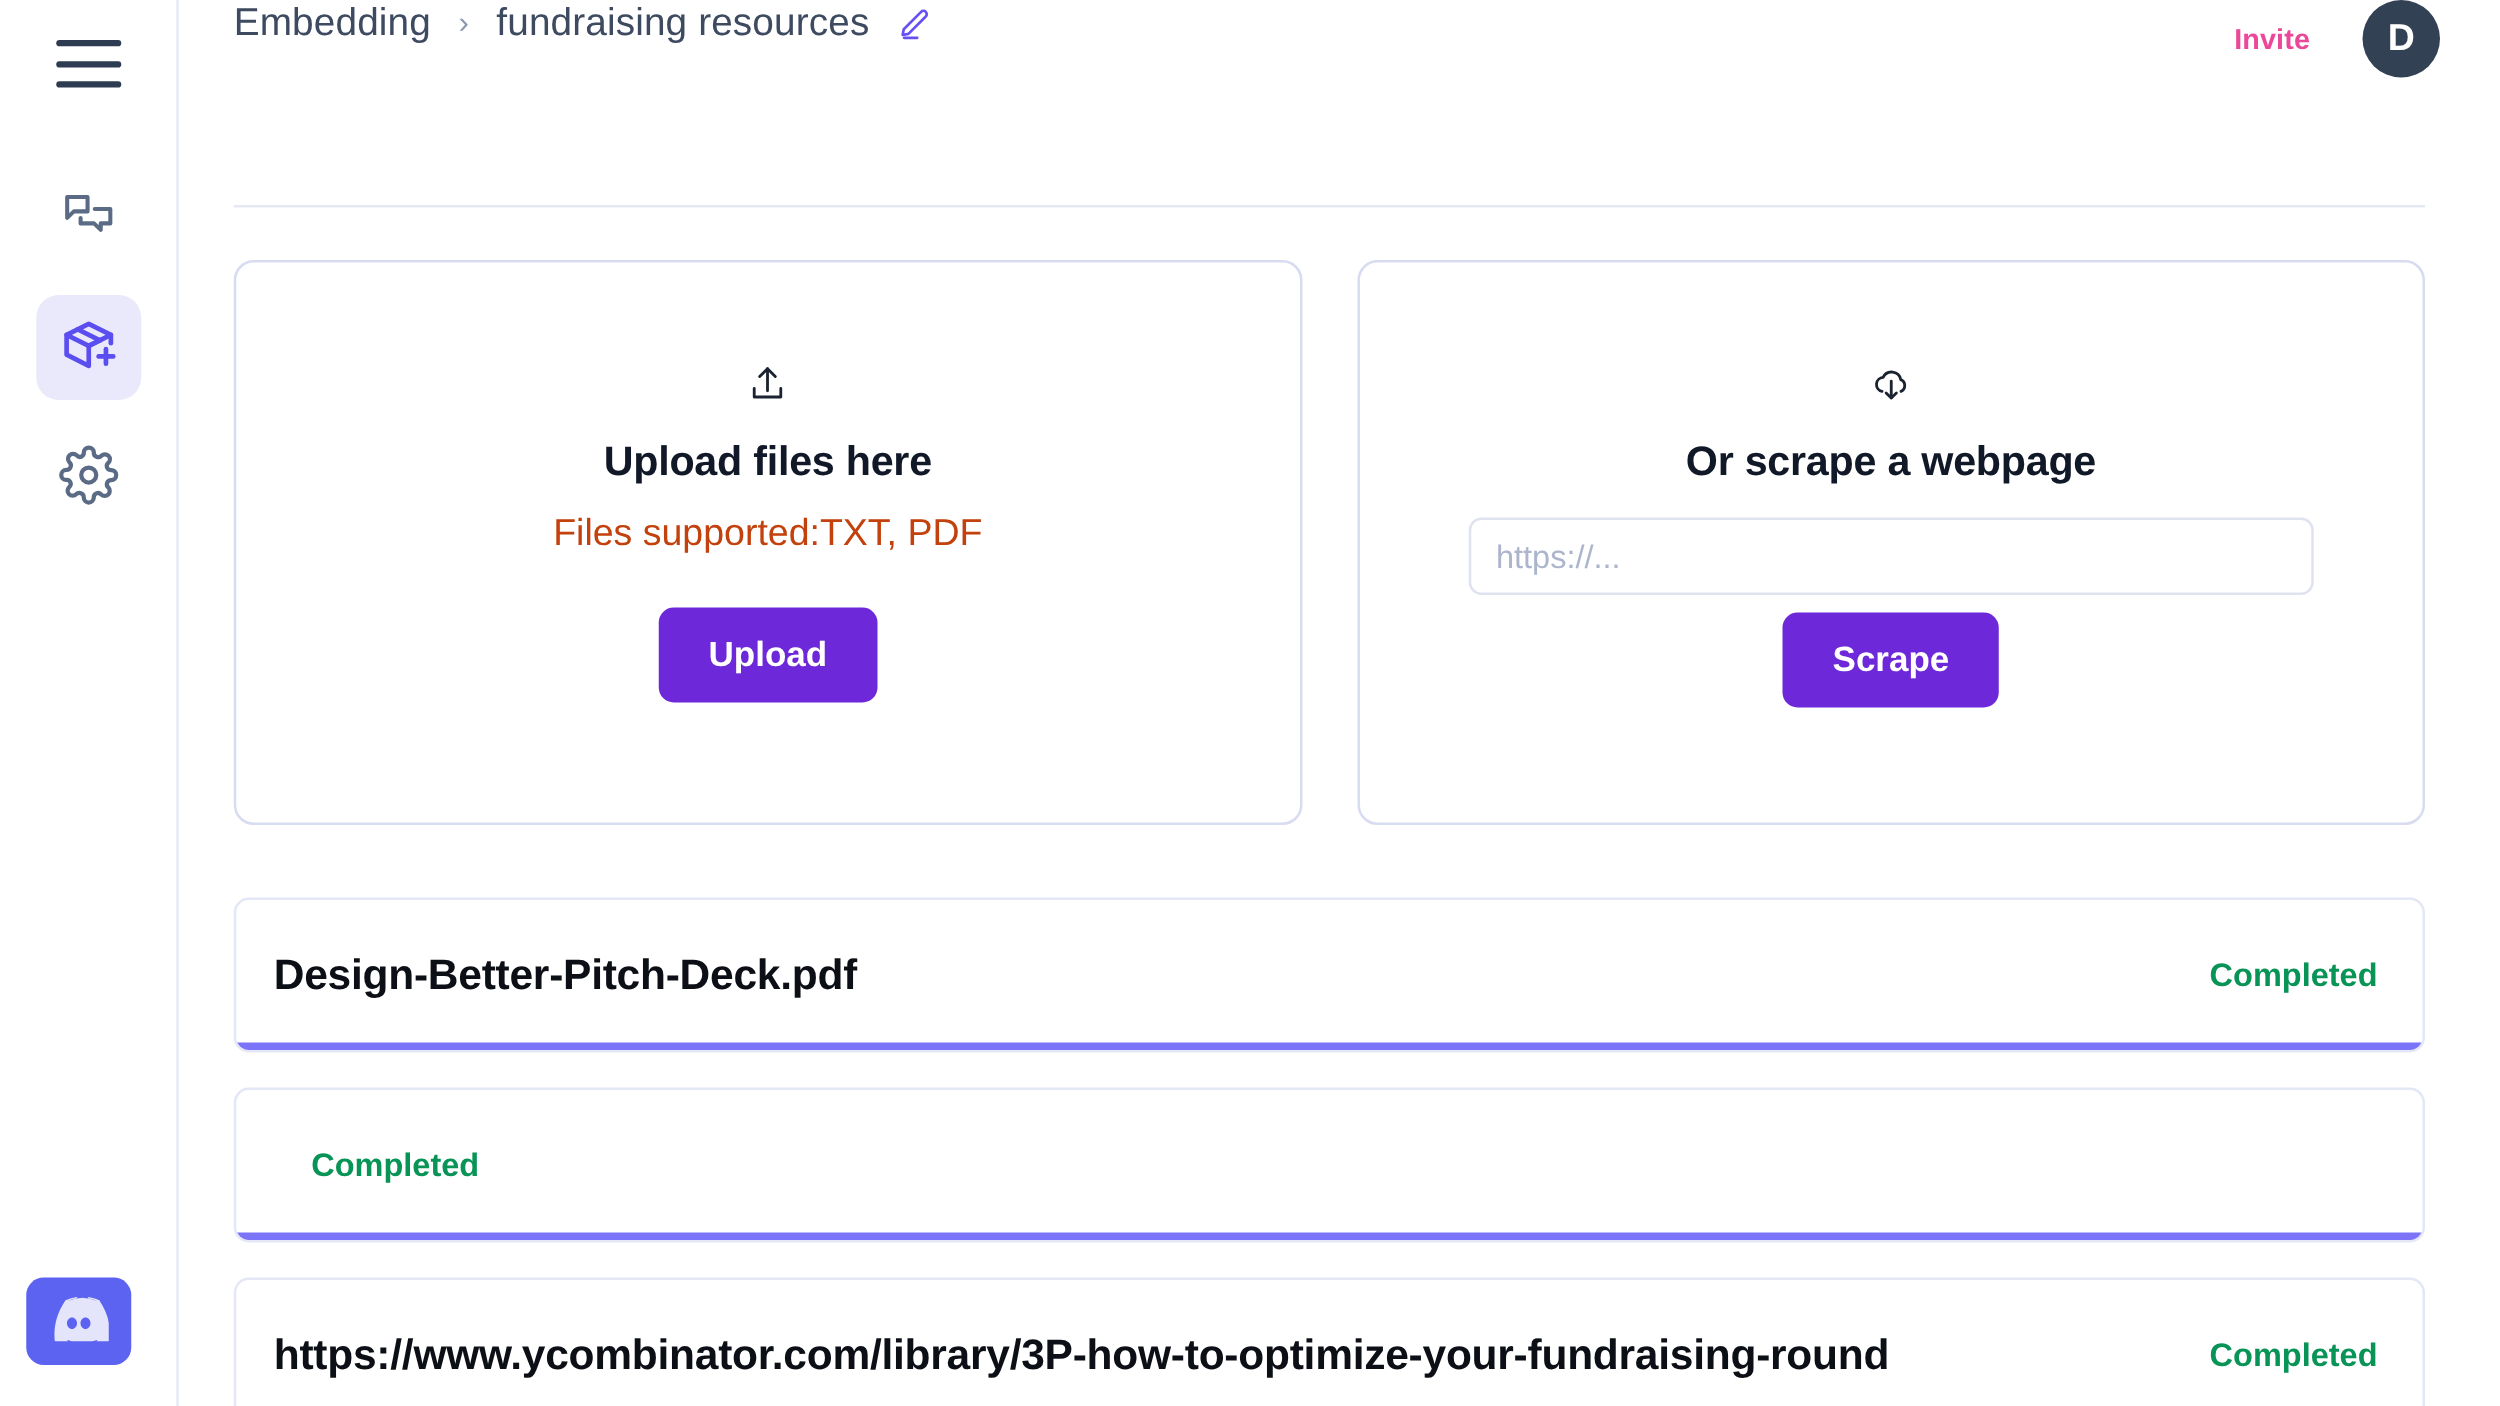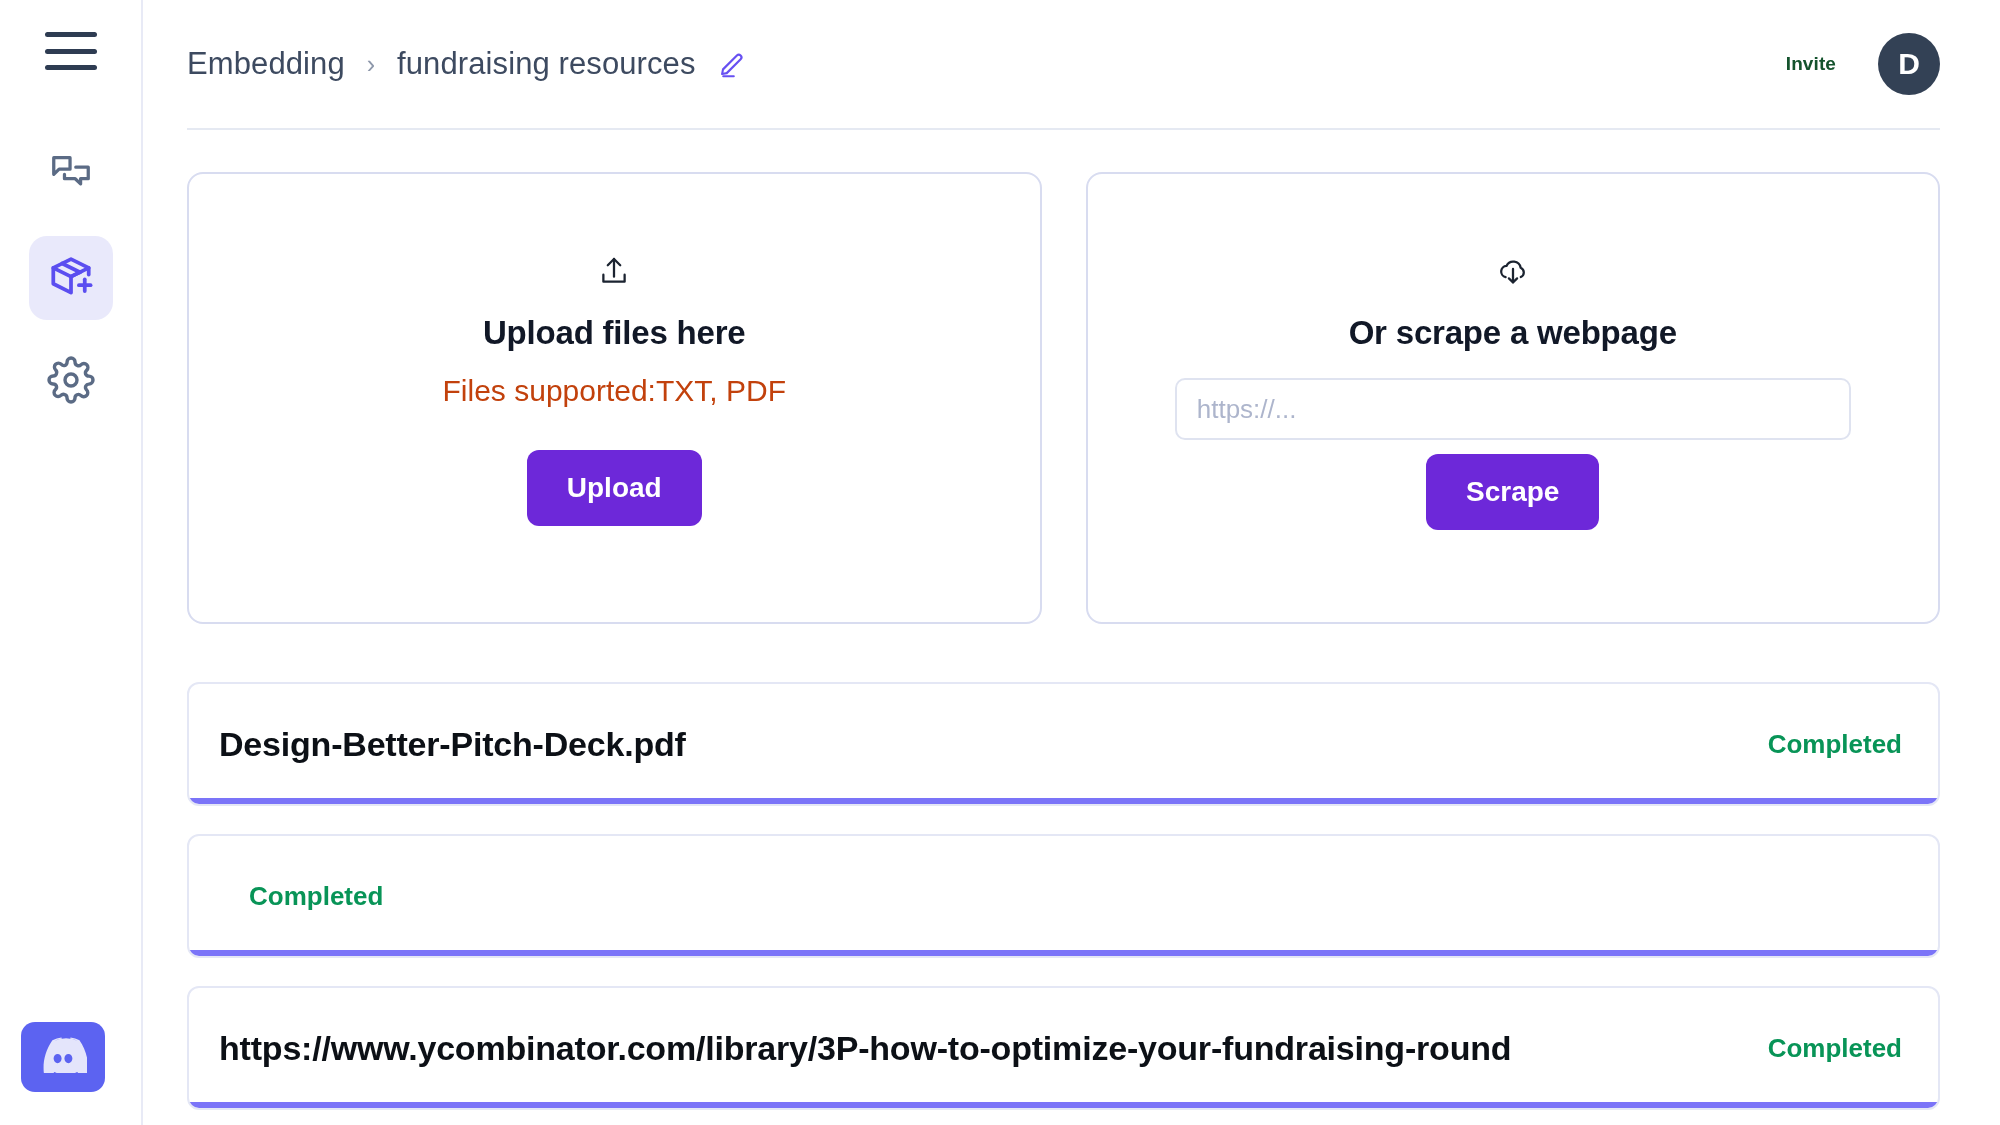--- a/index.html
+++ b/index.html
@@ -42,36 +42,36 @@
     width: 84px; height: 70px; border-radius: 14px;
     background: #5c63f1;
     display: flex; align-items: center; justify-content: center;
     cursor: pointer;
   }
 
   
   .main { flex: 1; height: 1125px; position: relative; }
 
   .header {
-    height: 128px;
-    padding: 0 60px 0 44px;
-    display: flex; align-items: center; justify-content: space-between;
+    height: 164px;
+    padding: 0 48px 0 44px;
+    display: flex; align-items: flex-start; justify-content: space-between;
   }
   .breadcrumb { display: flex; align-items: center; gap: 0; }
   .crumb-root {
     font-size: 31px; color: #3d4a60; font-weight: 400;
     cursor: pointer; letter-spacing: .1px;
   }
   .crumb-sep { margin: 0 22px 0 22px; color: #8e98ab; font-size: 25px; display: flex; align-items: center; }
   .crumb-leaf { font-size: 31px; color: #3d4a60; font-weight: 400; letter-spacing: .1px; }
   .edit-pencil { margin-left: 22px; display: flex; align-items: center; cursor: pointer; }
 
   .header-right { display: flex; align-items: center; gap: 42px; }
   .invite-link {
-    color: #14532d; font-size: 19px; font-weight: 700;
+    color: #ec4899; font-size: 23px; font-weight: 700;
     cursor: pointer; letter-spacing: .1px;
   }
   .avatar {
     width: 62px; height: 62px; border-radius: 50%;
     background: #334155; color: #ffffff;
     display: flex; align-items: center; justify-content: center;
     font-size: 30px; font-weight: 700; cursor: pointer;
   }
 
   .header-divider {

